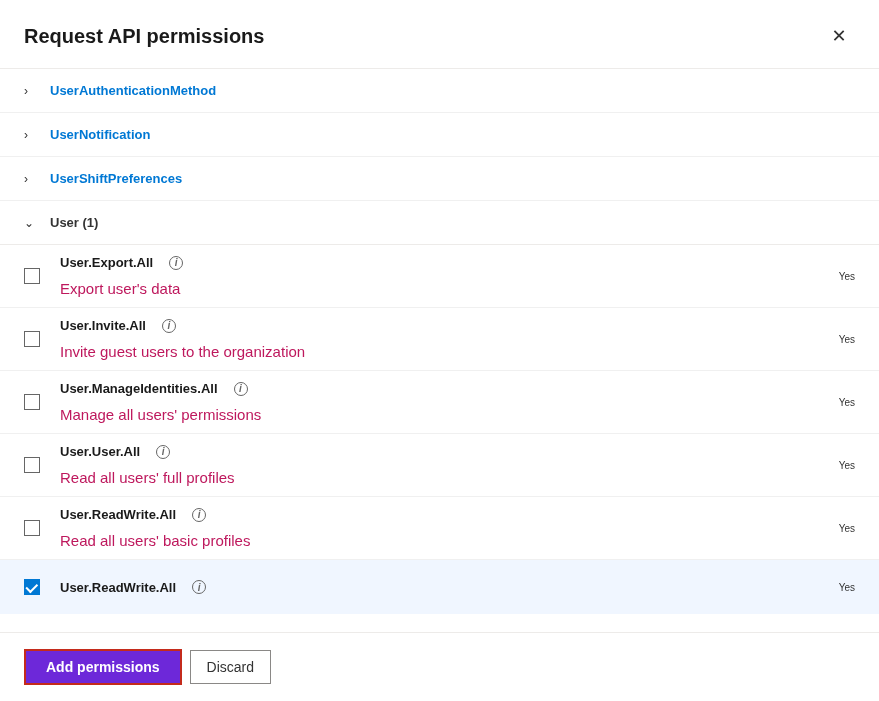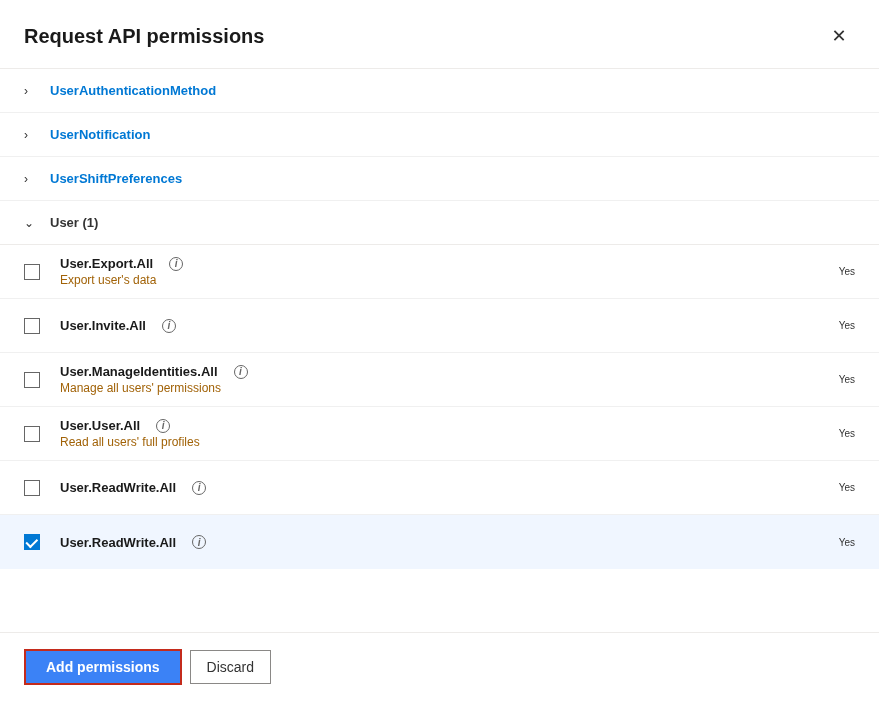--- a/index.html
+++ b/index.html
@@ -116,23 +116,23 @@
       display: flex;
       align-items: center;
       gap: 16px;
     }
     .perm-name {
       font-size: 13px;
       font-weight: 600;
       color: #1a1a1a;
     }
     .perm-desc {
-      font-size: 12px;
-      color: #a16207;
-      margin-top: 2px;
+      font-size: 15px;
+      color: #be185d;
+      margin-top: 10px;
     }
     .info-icon {
       width: 14px;
       height: 14px;
       border-radius: 50%;
       border: 1px solid #666;
       display: inline-flex;
       align-items: center;
       justify-content: center;
       font-size: 10px;
@@ -179,21 +179,21 @@
     }
 
     .dialog-footer {
       padding: 16px 24px;
       display: flex;
       align-items: center;
       gap: 8px;
       background: #fff;
     }
     .btn-primary {
-      background: #3b82f6;
+      background: #6d28d9;
       color: white;
       border: 2px solid #c42b1c;
       padding: 8px 20px;
       font-size: 14px;
       font-weight: 600;
       cursor: pointer;
       outline: none;
     }
     .btn-secondary {
       background: #fff;
@@ -253,20 +253,21 @@
 
     <div class="permission-row">
       <div class="checkbox-cell">
         <div class="checkbox-outline"></div>
       </div>
       <div class="perm-info">
         <div class="perm-name-row">
           <span class="perm-name">User.Invite.All</span>
           <span class="info-icon">i</span>
         </div>
+        <div class="perm-desc">Invite guest users to the organization</div>
       </div>
       <div class="consent-cell">Yes</div>
     </div>
 
     <div class="permission-row">
       <div class="checkbox-cell">
         <div class="checkbox-outline"></div>
       </div>
       <div class="perm-info">
         <div class="perm-name-row">
@@ -294,20 +295,21 @@
 
     <div class="permission-row">
       <div class="checkbox-cell">
         <div class="checkbox-outline"></div>
       </div>
       <div class="perm-info">
         <div class="perm-name-row">
           <span class="perm-name">User.ReadWrite.All</span>
           <span class="info-icon">i</span>
         </div>
+        <div class="perm-desc">Read all users' basic profiles</div>
       </div>
       <div class="consent-cell">Yes</div>
     </div>
 
     <div class="permission-row selected">
       <div class="checkbox-cell">
         <div class="checked-checkbox"></div>
       </div>
       <div class="perm-info">
         <div class="perm-name-row">

